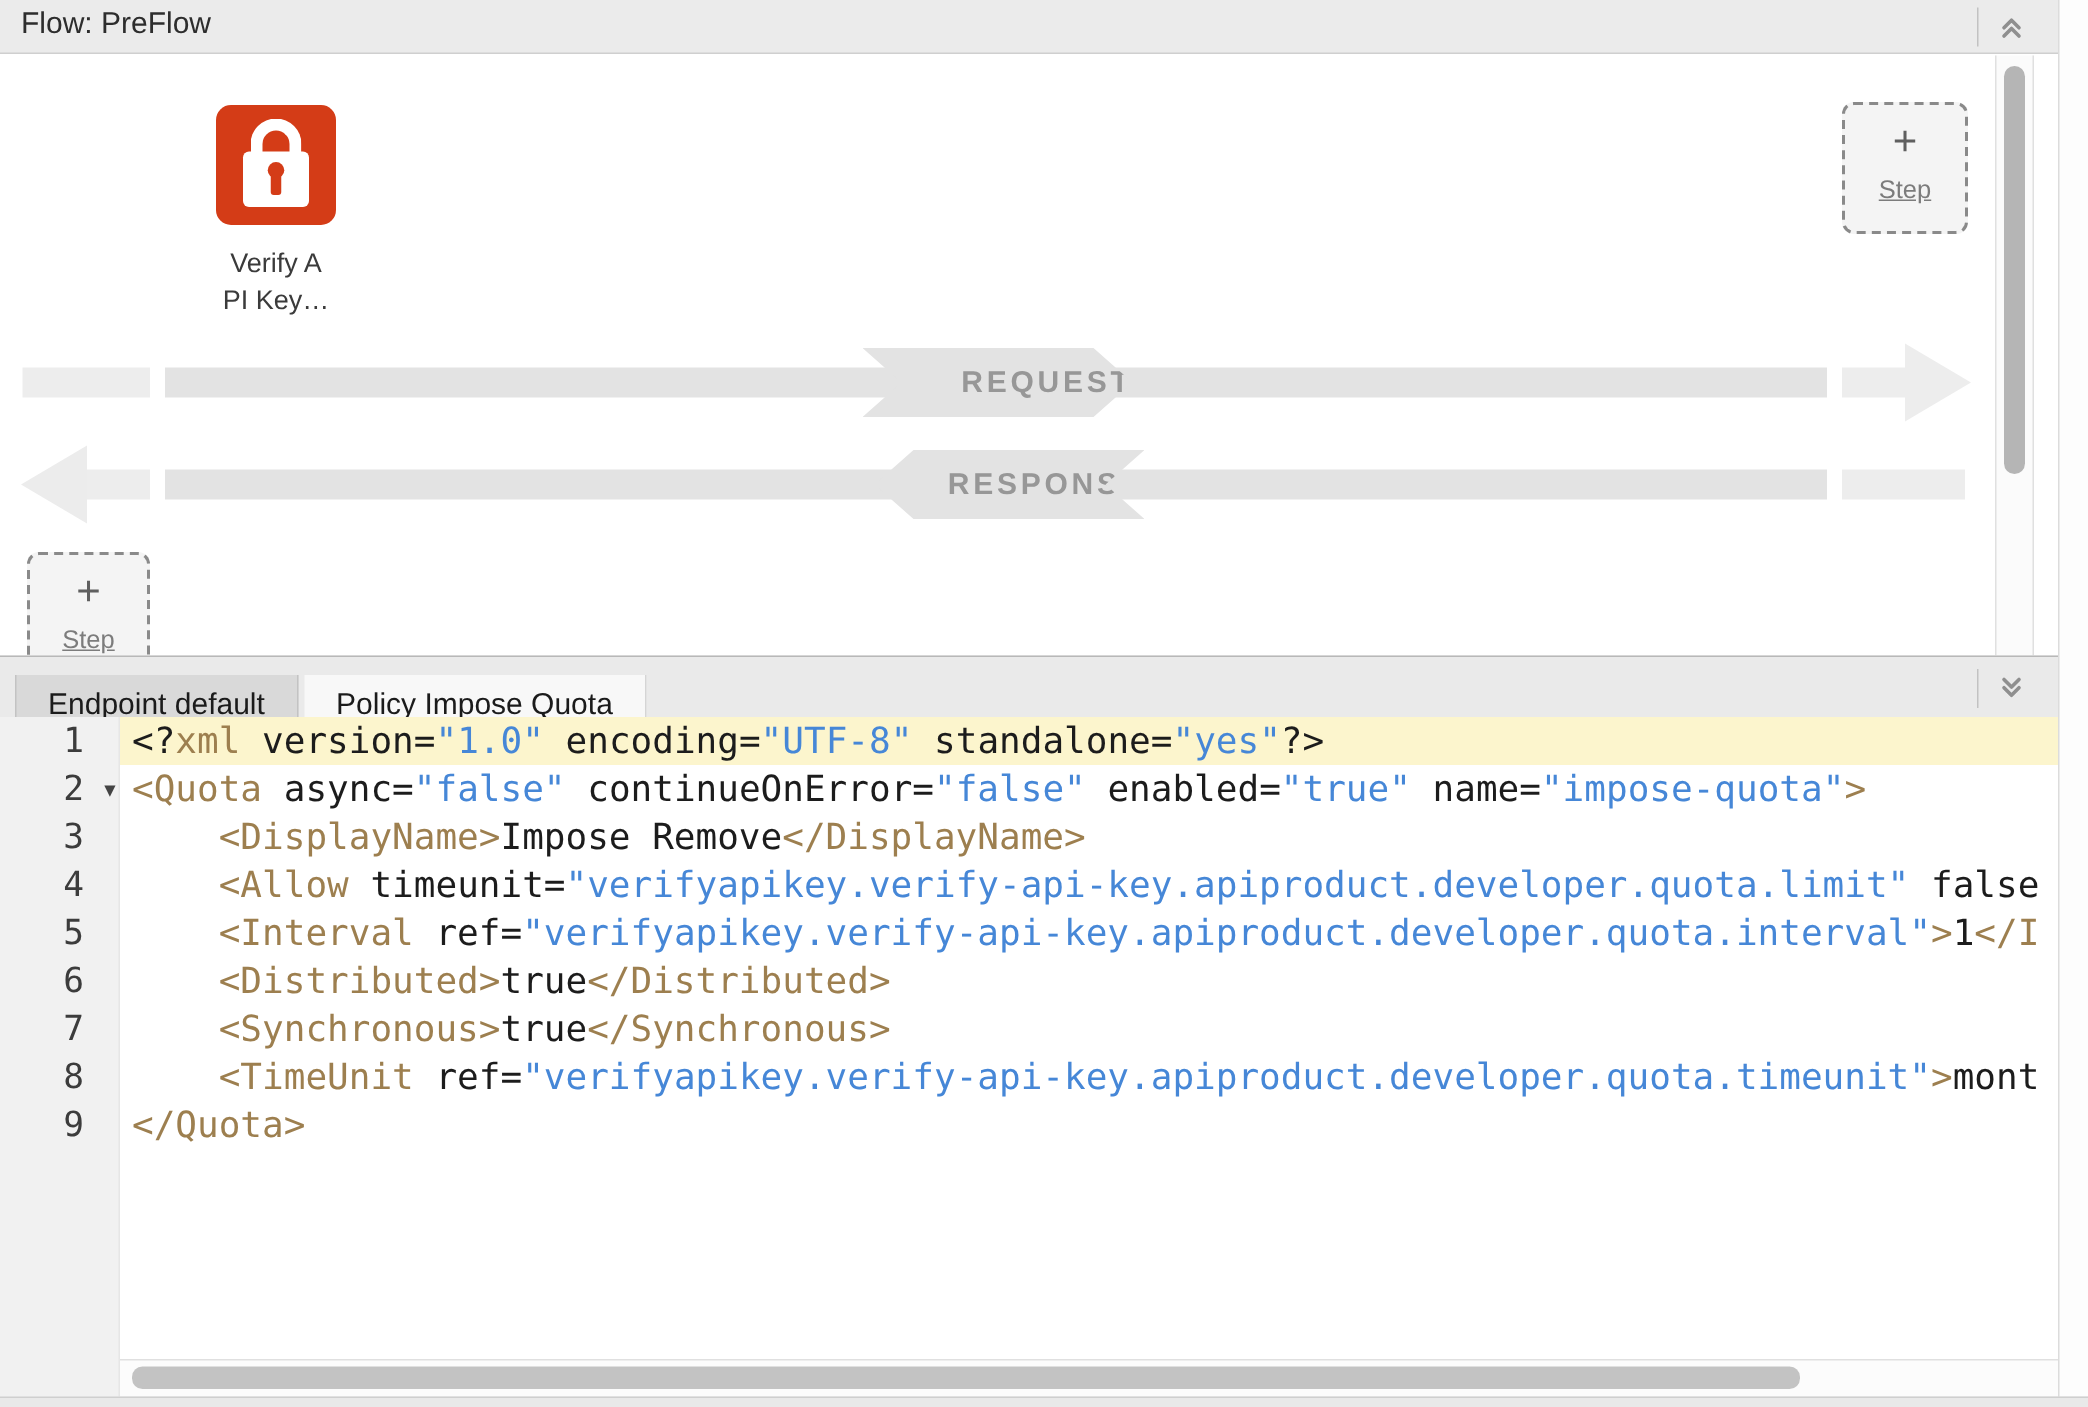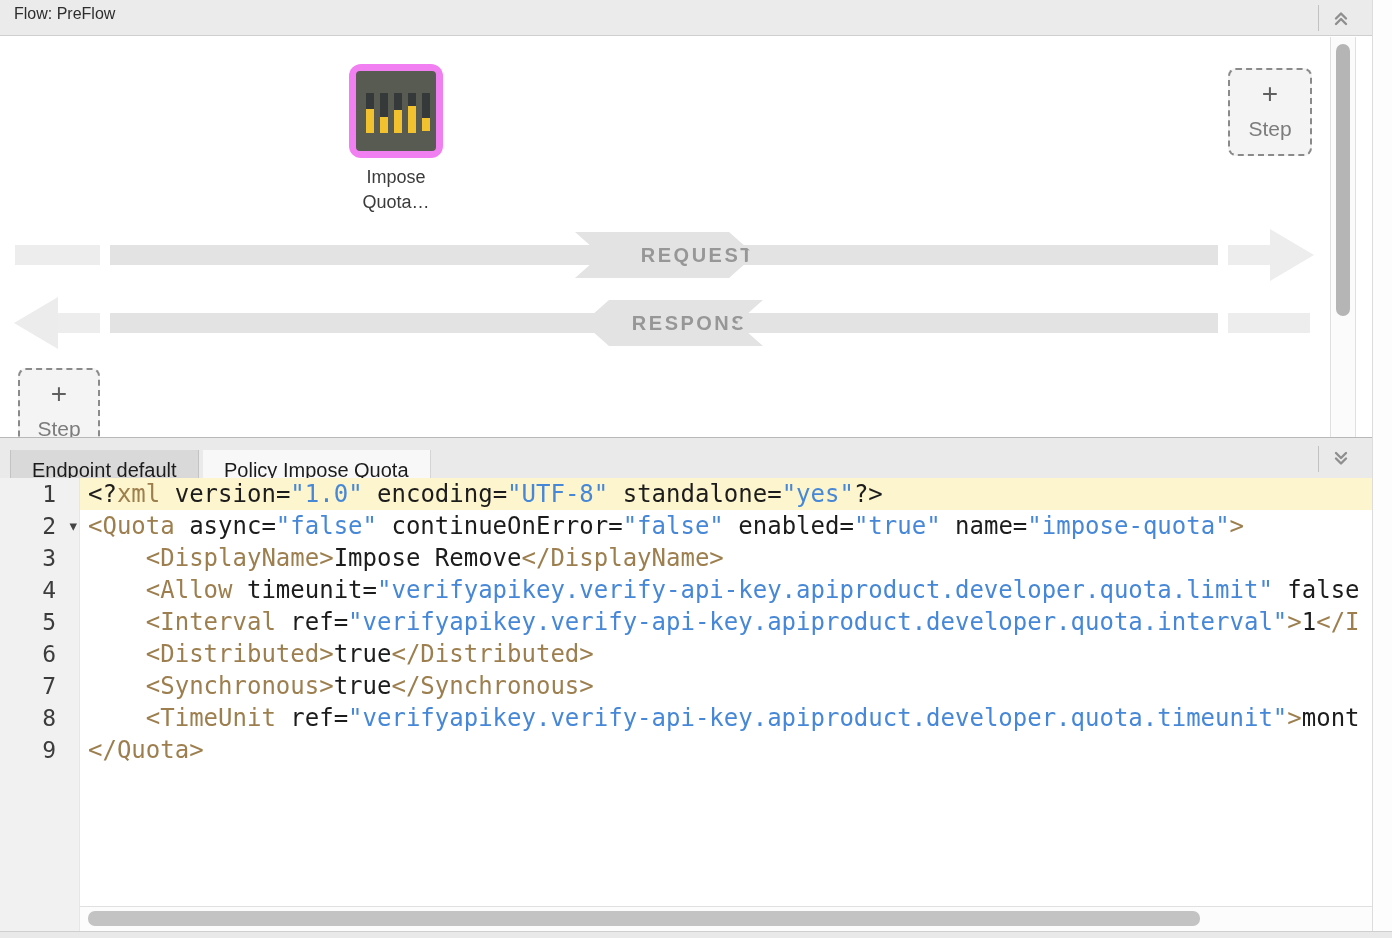--- a/index.html
+++ b/index.html
@@ -4,21 +4,21 @@
 <style>
   * { margin:0; padding:0; box-sizing:border-box; }
   html,body { width:1392px; height:938px; overflow:hidden; background:#fff;
               font-family:"Liberation Sans", sans-serif; }
   .screen { position:relative; width:1392px; height:938px; background:#fff; }
 
   
   .flow-panel { position:absolute; left:0; top:0; width:1372px; height:437px; background:#fff; }
   .flow-header { position:absolute; left:0; top:0; width:1372px; height:36px;
                  background:#ebebeb; border-bottom:1px solid #cfcfcf; }
-  .flow-title { position:absolute; left:14px; top:5px; font-size:16px; color:#2d2d2d; }
+  .flow-title { position:absolute; left:14px; top:5px; font-size:20px; color:#2d2d2d; }
   .bar-divider { position:absolute; left:1318px; top:5px; width:1px; height:26px; background:#c2c2c2; }
   .collapse-btn { position:absolute; left:1326px; top:3px; width:30px; height:30px;
                   display:flex; align-items:center; justify-content:center; cursor:pointer; }
 
   
   .policy { position:absolute; text-align:center; }
   .policy-1 { left:136px; top:70px; width:96px; }
   .policy-2 { left:244px; top:70px; width:96px; }
   .policy-3 { left:344px; top:64px; width:104px; }
   .picon { position:relative; width:80px; height:80px; border-radius:10px; margin:0 auto; }
@@ -55,21 +55,21 @@
                border-bottom:26px solid transparent; border-left:44px solid #ededed; }
   .tri-left { left:14px; top:297px; border-top:26px solid transparent;
               border-bottom:26px solid transparent; border-right:44px solid #ececec; }
 
   
   .step-btn { position:absolute; border:2px dashed #8a8a8a; border-radius:8px; background:#f4f4f4;
               text-align:center; cursor:pointer; }
   .step-top { left:1228px; top:68px; width:84px; height:88px; }
   .step-bottom { left:18px; top:368px; width:82px; height:90px; }
   .step-plus { font-size:28px; color:#5f5f5f; margin-top:8px; }
-  .step-label { font-size:21px; color:#7c7c7c; margin-top:7px; }
+  .step-label { font-size:17px; color:#7c7c7c; margin-top:7px;text-decoration:underline; }
 
   
   .vscroll { position:absolute; left:1330px; top:37px; width:26px; height:400px;
              background:#fbfbfb; border-left:1px solid #e0e0e0; border-right:1px solid #e0e0e0; }
   .vthumb { position:absolute; left:5px; top:7px; width:14px; height:272px; border-radius:7px; background:#b5b5b5; }
 
   
   .bottom-panel { position:absolute; left:0; top:437px; width:1372px; height:494px; background:#fff; z-index:5; }
   .tab-bar { position:absolute; left:0; top:0; width:1372px; height:41px;
              background:#eaeaea; border-top:1px solid #b8b8b8; }
@@ -111,42 +111,35 @@
 
   .chev { stroke:#8f8f8f; stroke-width:2.4; fill:none; stroke-linecap:round; stroke-linejoin:round; }
 </style>
 </head>
 <body>
 
 <div class="screen">
 
   <div class="flow-panel">
 
-
-
-    <div class="policy policy-3">
-      <div class="picon-quota">
-        <div class="quota-inner">
-          <div class="qbar qd" style="left:10px; top:22px; height:16px;"></div>
-          <div class="qbar qy" style="left:10px; top:38px; height:24px;"></div>
-          <div class="qbar qd" style="left:24px; top:22px; height:24px;"></div>
-          <div class="qbar qy" style="left:24px; top:46px; height:16px;"></div>
-          <div class="qbar qd" style="left:38px; top:22px; height:17px;"></div>
-          <div class="qbar qy" style="left:38px; top:39px; height:23px;"></div>
-          <div class="qbar qd" style="left:52px; top:22px; height:13px;"></div>
-          <div class="qbar qy" style="left:52px; top:35px; height:27px;"></div>
-          <div class="qbar qd" style="left:66px; top:22px; height:25px;"></div>
-          <div class="qbar qy" style="left:66px; top:47px; height:13px;"></div>
+    <div class="policy policy-1">
+      <div class="picon picon-red">
+        <div class="lock-shackle"></div>
+        <div class="lock-body">
+          <div class="lock-hole"></div>
+          <div class="lock-stem"></div>
         </div>
       </div>
       <div class="plabel">
-        <div>Impose</div>
-        <div>Quota…</div>
-      </div>
-    </div>
+        <div>Verify A</div>
+        <div>PI Key…</div>
+      </div>
+    </div>
+
+
 
     <div class="band-seg c-light" style="left:15px; top:245px; width:85px;"></div>
     <div class="band-seg c-main" style="left:110px; top:245px; width:1108px;"></div>
     <div class="band-seg c-light" style="left:1228px; top:245px; width:44px;"></div>
     <div class="tri tri-right"></div>
     <div class="banner banner-req">REQUEST</div>
 
     <div class="tri tri-left"></div>
     <div class="band-seg c-light" style="left:58px; top:313px; width:42px;"></div>
     <div class="band-seg c-main" style="left:110px; top:313px; width:1108px;"></div>

